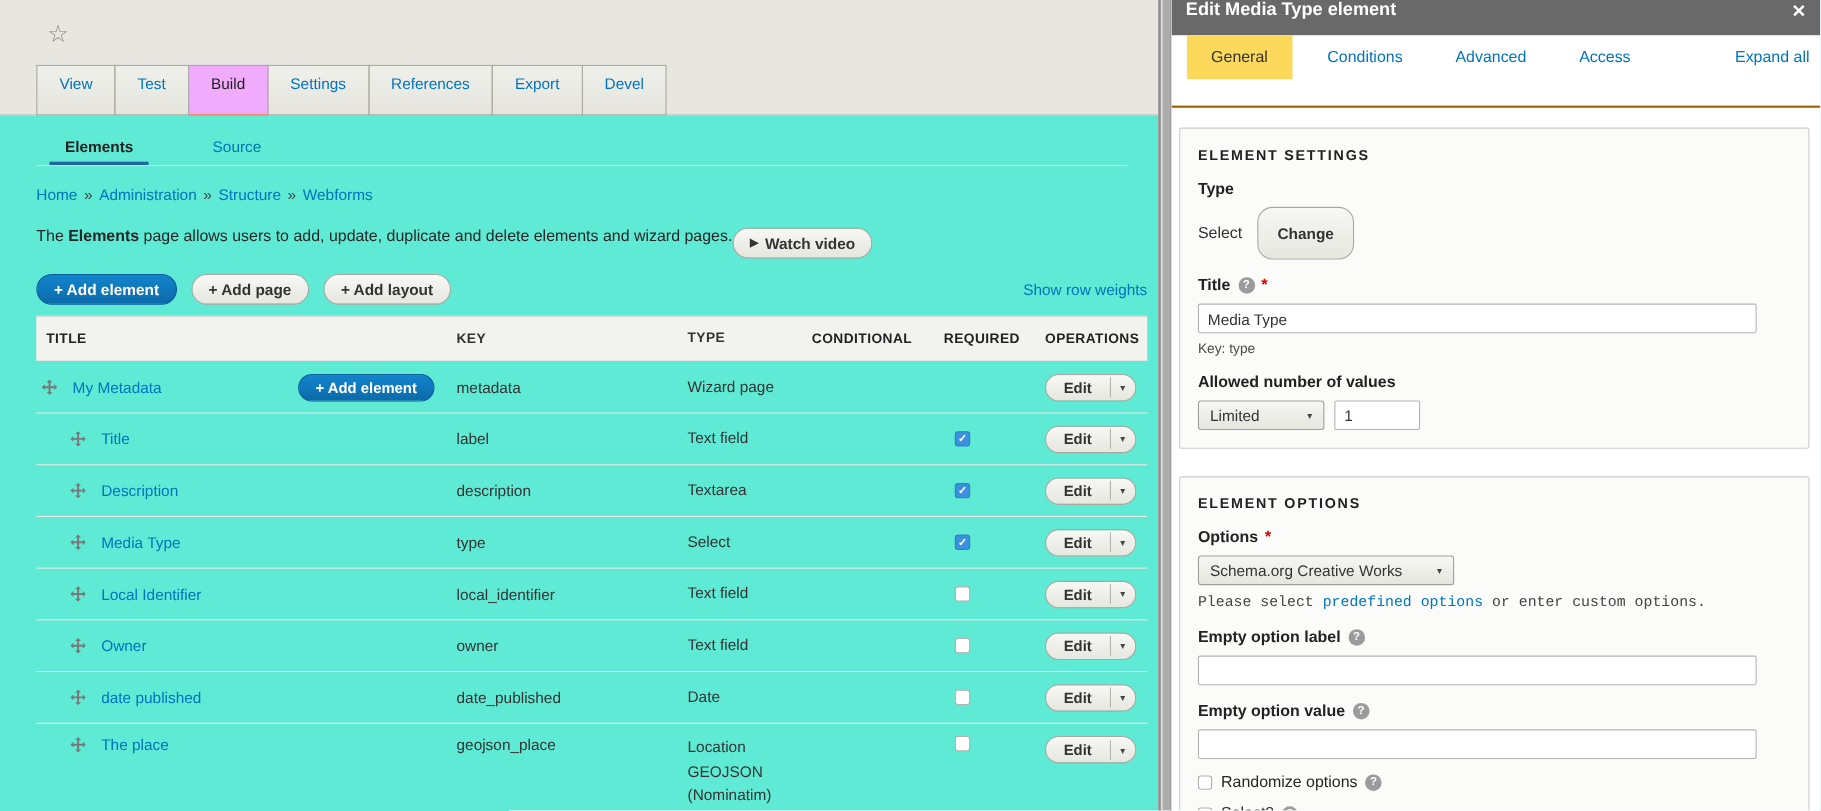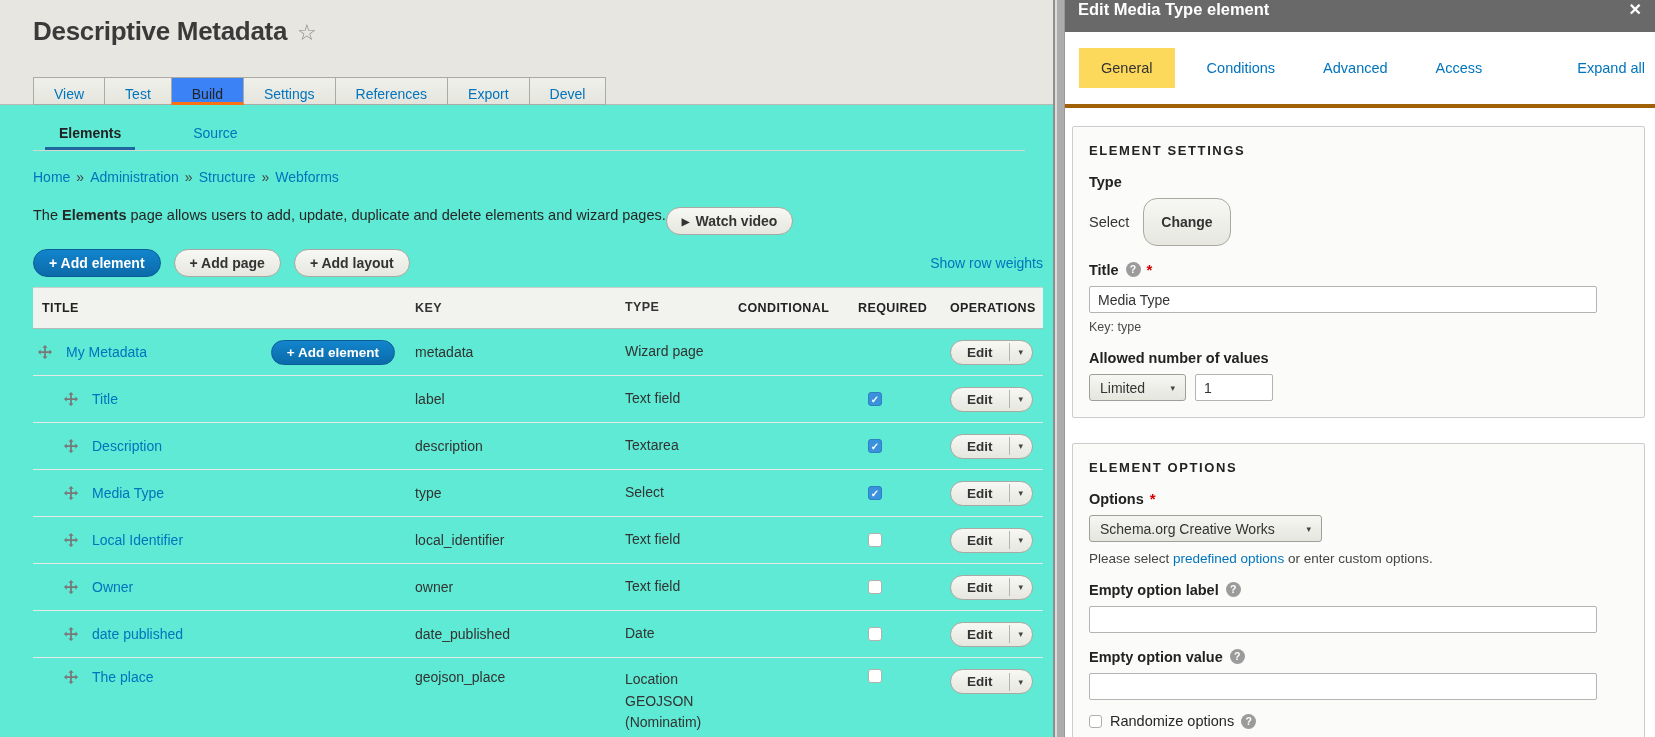--- a/index.html
+++ b/index.html
@@ -15,25 +15,25 @@
   .left { width:1053px; flex:none; display:flex; flex-direction:column; overflow:hidden; }
   .page-head {
     height:105px; background:#e8e6e0; position:relative; flex:none;
     border-bottom:1px solid #b9b9b2;
   }
   .page-title-row { position:absolute; left:33px; top:16px; display:flex; align-items:center; }
   .page-title { font-size:26px; font-weight:bold; color:#3a3a3a; letter-spacing:-0.3px; }
   .star { font-size:22px; color:#8a8a84; margin-left:10px; margin-top:2px; }
   .ptabs { position:absolute; left:33px; bottom:-1px; display:flex; }
   .ptab {
-    height:28px; padding:8px 20px; font-size:14px; color:#0074bd; cursor:pointer;
+    height:46px; padding:8px 20px; font-size:14px; color:#0074bd; cursor:pointer;
     background:linear-gradient(#f0f0eb,#e5e5de);
     border:1px solid #ababa4; margin-right:-1px; position:relative;
   }
-  .ptab.active { background:#3b82f6; color:#222; border-bottom:3px solid #f97316; z-index:2; }
+  .ptab.active { background:#f0abfc; color:#222; border-bottom:1px solid #f97316; z-index:2; }
 
   .content { flex:1; padding:0 10px 0 33px; background:#5eead4; overflow:hidden; }
   .subtabs {
     display:flex; gap:44px; margin-top:12px; width:992px;
     border-bottom:1px solid #d8d8d3; padding-left:12px;
   }
   .subtab { padding:8px 14px 6px; font-size:14px; color:#0074bd; border-bottom:3px solid transparent; }
   .subtab.active { color:#222; font-weight:bold; border-bottom:3px solid #20679f; }
 
   .breadcrumb { margin-top:18px; font-size:14px; color:#444; }
@@ -99,22 +99,22 @@
   }
 
   
   .panel { width:590px; flex:none; display:flex; flex-direction:column; background:#fff; overflow:hidden; }
   .p-head {
     height:32px; flex:none; background:#696969; color:#fff; display:flex; align-items:flex-start;
     padding:0 13px; font-size:16.5px; font-weight:bold;
   }
   .p-close { margin-left:auto; font-size:16px; font-weight:bold; color:#fff; cursor:pointer; }
   .p-tabs {
-    flex:none; display:flex; align-items:center; padding:0 10px 0 14px;
-    border-bottom:4px solid #a16207; height:76px;
+    flex:none; display:flex; align-items:flex-start; padding:0 10px 0 14px;
+    border-bottom:2px solid #a16207; height:66px;
   }
   .p-tab { padding:12px 0; margin-right:48px; color:#0074bd; font-size:14.5px; cursor:pointer; }
   .p-tab.active { background:#fcd95a; padding:12px 22px; margin-right:32px; color:#333; }
   .p-expand { margin-left:auto; padding:12px 0; color:#0074bd; font-size:14.5px; }
 
   .p-body { flex:1; padding:18px 10px 0 7px; overflow:hidden; }
   .box {
     background:#fbfbf9; border:1px solid #ccc; border-radius:2px;
     padding:10px 16px 16px; margin-bottom:25px;
   }
@@ -135,37 +135,36 @@
     font-family:"Liberation Sans", sans-serif;
   }
   .txt.small { width:78px; margin-top:0; display:inline-block; }
   .key-note { font-size:12.5px; color:#4a4a4a; margin-top:7px; }
   .sel {
     display:inline-flex; align-items:center; justify-content:space-between; cursor:pointer;
     background:linear-gradient(#f6f6f3,#e6e6df); border:1px solid #9f9f99; border-radius:3px;
     height:27px; padding:0 10px; font-size:14px; color:#333;
   }
   .sel .caret { margin-left:12px; font-size:9px; color:#444; }
-  .sel.w-limited { width:97px;align-items:center; }
+  .sel.w-limited { width:115px;align-items:center; }
   .sel.w-schema { width:233px; }
-  .help-text { font-size:13.5px; color:#444; margin-top:9px; }
+  .help-text { font-size:13.5px; color:#444; margin-top:9px;font-family:Liberation Mono, monospace; }
   .help-text a { color:#0074bd; }
   .cb-row { display:flex; align-items:center; margin-top:13px; font-size:14.5px; color:#262626; }
   .cb { width:13px; height:13px; border:1px solid #b0b0aa; border-radius:3px; background:#fff; margin-right:8px; flex:none; }
   .chg-btn { padding:15px 17px; border-radius:14px; }
 </style>
 </head>
 <body>
 
 <div class="app">
 
   <div class="left">
     <div class="page-head">
       <div class="page-title-row">
-        <h1 class="page-title">Descriptive Metadata</h1>
         <span class="star">☆</span>
       </div>
       <div class="ptabs">
         <div class="ptab">View</div>
         <div class="ptab">Test</div>
         <div class="ptab active">Build</div>
         <div class="ptab">Settings</div>
         <div class="ptab">References</div>
         <div class="ptab">Export</div>
         <div class="ptab">Devel</div>

